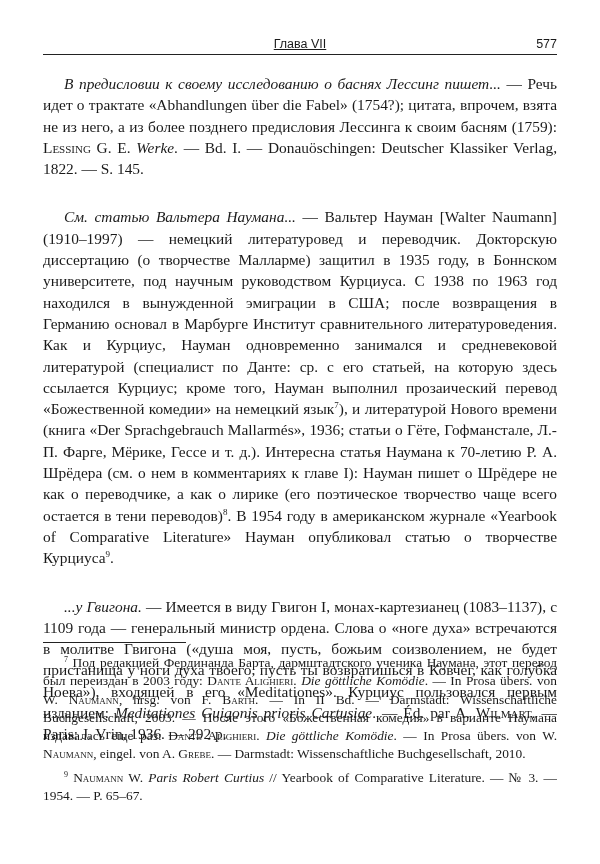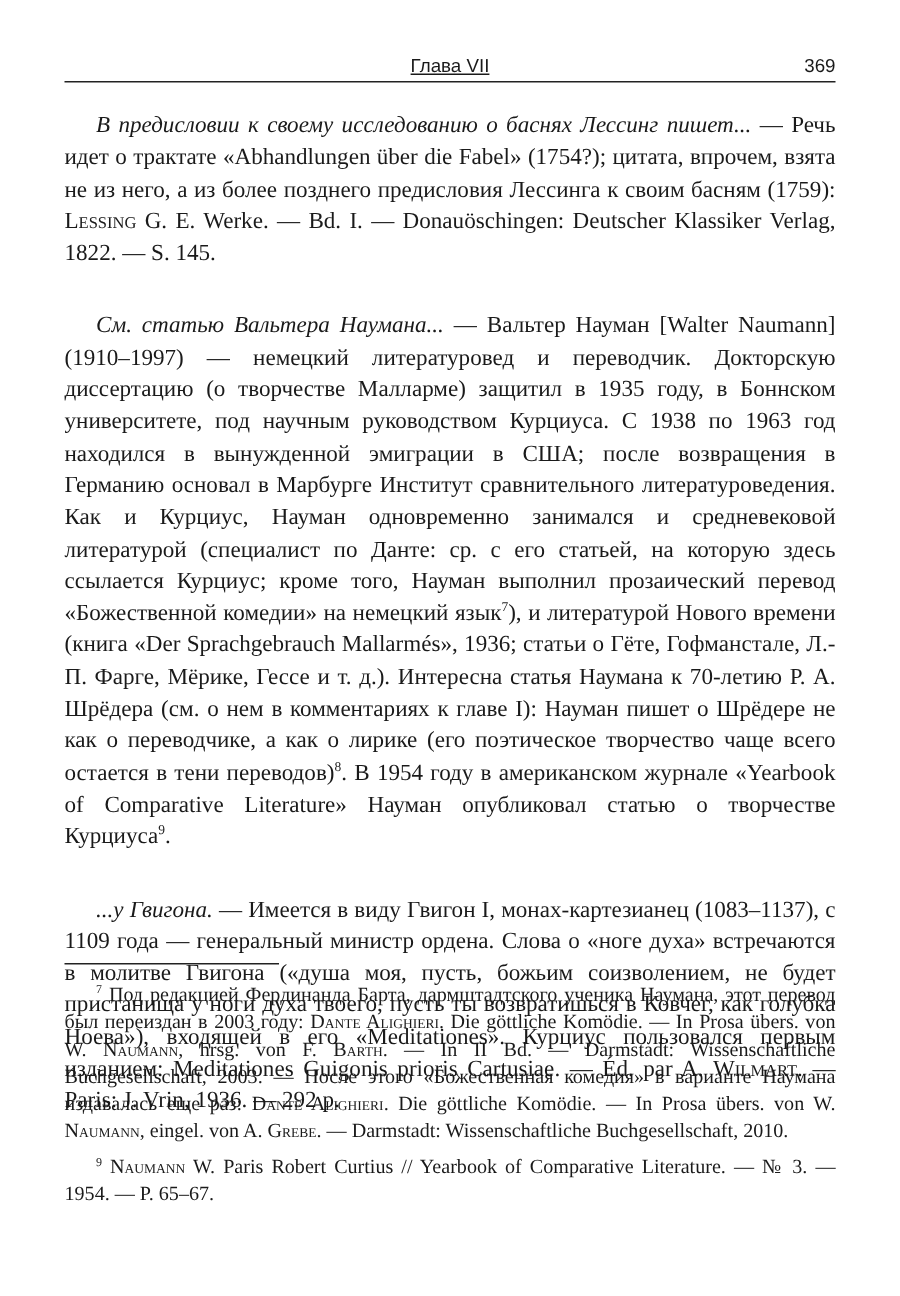--- a/index.html
+++ b/index.html
@@ -8,35 +8,35 @@
   .page { position: absolute; left: 43px; top: 0; width: 514px; }
   .running-head { position: absolute; top: 36px; left: 0; width: 514px; height: 18px;
                   border-bottom: 1.2px solid #222; font-family: "Liberation Sans", "DejaVu Sans", sans-serif; font-size: 12.5px; }
   .running-head .title { position: absolute; left: 0; right: 0; text-align: center; top: 1px; text-decoration: underline; }
   .running-head .folio { position: absolute; right: 0; top: 1px; }
   .body-text { position: absolute; top: 73px; left: 0; width: 514px; font-size: 15.4px; line-height: 21.3px; text-align: justify; }
   .body-text p { margin: 0; text-indent: 21px; }
   .body-text p + p { margin-top: 27px; }
   .lemma { font-style: italic; }
   .sc { font-variant: small-caps; }
-  .it { }
+  .it { font-style: italic; }
   sup { font-size: 9px; line-height: 0; vertical-align: 6px; }
   .fn-rule { position: absolute; top: 642px; left: 0; width: 143px; border-top: 1px solid #222; }
   .footnotes { position: absolute; top: 654px; left: 0; width: 514px; font-size: 13.4px; line-height: 18.3px; text-align: justify; }
   .footnotes p { margin: 0 0 5px 0; text-indent: 21px; }
   .footnotes sup { font-size: 8px; vertical-align: 5px; }
 </style>
 </head>
 <body>
 
 <div class="page">
 
   <div class="running-head">
     <span class="title">Глава VII</span>
-    <span class="folio">369</span>
+    <span class="folio">577</span>
   </div>
 
   <div class="body-text">
     <p><span class="lemma">В предисловии к своему исследованию о баснях Лессинг пишет...</span><span> — Речь идет о трактате «Abhandlungen über die Fabel» (1754?); цитата, впрочем, взята не из него, а из более позднего предисловия Лессинга к своим басням (1759): </span><span class="sc">Lessing</span><span> G. E. </span><span class="it">Werke</span><span>. — Bd. I. — Donauöschingen: Deutscher Klassiker Verlag, 1822. — S. 145.</span></p>
 
     <p><span class="lemma">См. статью Вальтера Наумана...</span><span> — Вальтер Науман [Walter Naumann] (1910–1997) — немецкий литературовед и переводчик. Докторскую диссертацию (о творчестве Малларме) защитил в 1935 году, в Боннском университете, под научным руководством Курциуса. С 1938 по 1963 год находился в вынужденной эмиграции в США; после возвращения в Германию основал в Марбурге Институт сравнительного литературоведения. Как и Курциус, Науман одновременно занимался и средневековой литературой (специалист по Данте: ср. с его статьей, на которую здесь ссылается Курциус; кроме того, Науман выполнил прозаический перевод «Божественной комедии» на немецкий язык</span><sup>7</sup><span>), и литературой Нового времени (книга «Der Sprachgebrauch Mallarmés», 1936; статьи о Гёте, Гофманстале, Л.-П. Фарге, Мёрике, Гессе и т. д.). Интересна статья Наумана к 70-летию Р. А. Шрёдера (см. о нем в комментариях к главе I): Науман пишет о Шрёдере не как о переводчике, а как о лирике (его поэтическое творчество чаще всего остается в тени переводов)</span><sup>8</sup><span>. В 1954 году в американском журнале «Yearbook of Comparative Literature» Науман опубликовал статью о творчестве Курциуса</span><sup>9</sup><span>.</span></p>
 
     <p><span class="lemma">...у Гвигона.</span><span> — Имеется в виду Гвигон I, монах-картезианец (1083–1137), с 1109 года — генеральный министр ордена. Слова о «ноге духа» встречаются в молитве Гвигона («душа моя, пусть, божьим соизволением, не будет пристанища у ноги духа твоего, пусть ты возвратишься в Ковчег, как голубка Ноева»), входящей в его «Meditationes». Курциус пользовался первым изданием: </span><span class="it">Meditationes Guigonis prioris Cartusiae</span><span>. — Éd. par A. </span><span class="sc">Wilmart</span><span>. — Paris: J. Vrin, 1936. — 292 p.</span></p>
   </div>
 

